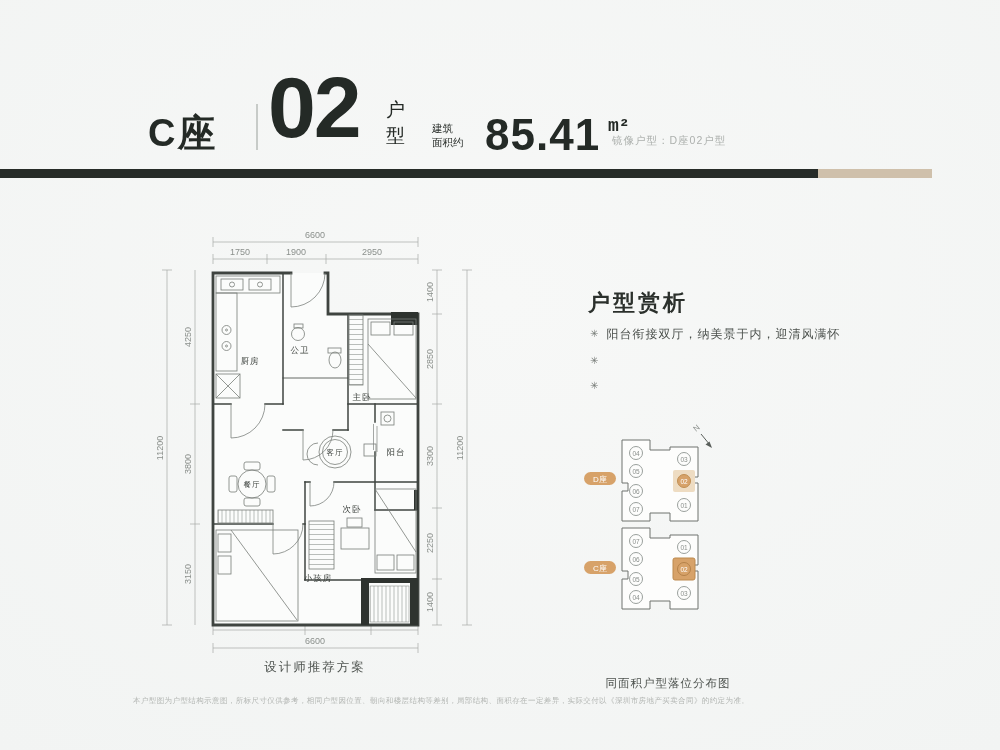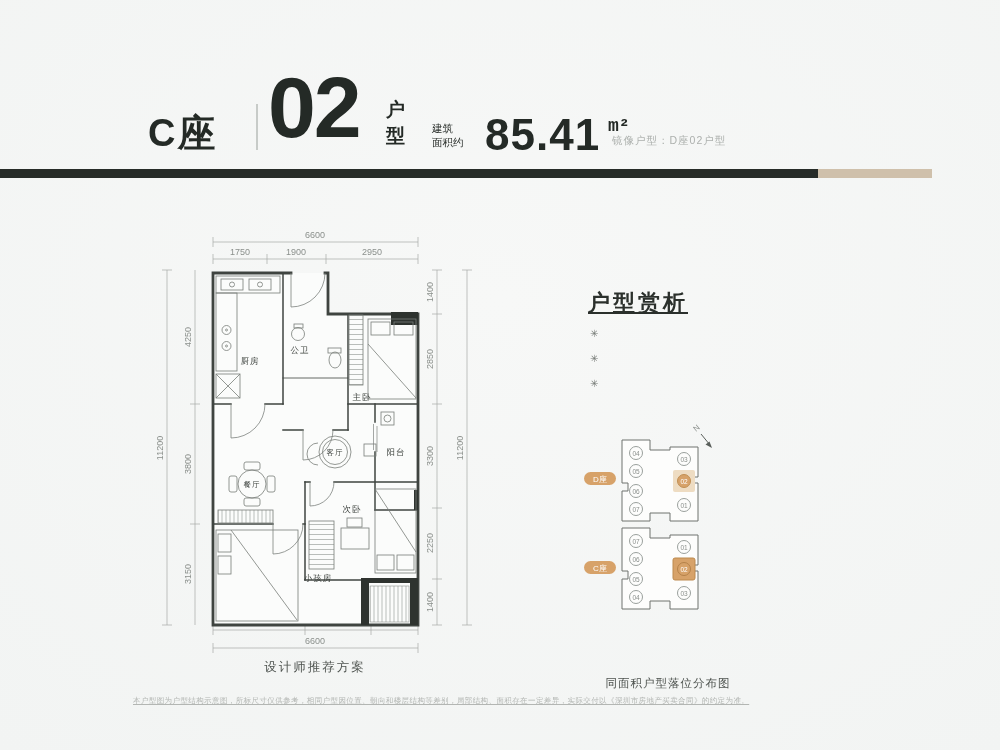--- a/index.html
+++ b/index.html
@@ -7,40 +7,40 @@
     width:1000px;height:750px;overflow:hidden;
     font-family:"Liberation Sans","DejaVu Sans",sans-serif;
     background:radial-gradient(120% 120% at 50% 40%, #f7f8f7 0%, #f2f4f3 65%, #e9eceb 100%);
   }
   .page{position:relative;width:1000px;height:750px;padding-left:48px;}
   .abs{position:absolute;}
   
   .bld{left:148px;top:108px;font-size:38px;font-weight:700;color:#242a26;letter-spacing:2px;}
   .hdr-vline{left:256px;top:104px;width:2px;height:46px;background:#c7cbc8;}
   .unit-num{left:268px;top:58px;font-size:86px;font-weight:700;color:#242a26;letter-spacing:-2px;}
-  .unit-suffix{left:386px;top:97px;width:22px;font-size:19px;font-weight:700;color:#242a26;line-height:1.35;word-break:break-all;}
+  .unit-suffix{left:386px;top:97px;width:22px;font-size:19px;font-weight:400;color:#242a26;line-height:1.35;word-break:break-all;}
   .area-prefix{left:432px;top:122px;font-size:10.5px;font-weight:400;color:#2a2f2b;line-height:1.3;}
   .area-val{left:485px;top:110px;font-size:44px;font-weight:700;color:#242a26;letter-spacing:1px;}
   .area-unit{left:608px;top:116px;font-size:18px;font-weight:700;color:#242a26;font-family:Liberation Mono, monospace;}
   .mirror{left:612px;top:134px;font-size:10.5px;color:#acb0ad;letter-spacing:1px;}
   
   .bar{left:0;top:169px;width:932px;height:9px;display:flex;}
   .bar-dark{width:818px;height:9px;background:#272c28;}
   .bar-tan{width:114px;height:9px;background:#cfc0ab;}
   
   .plan-svg{left:128px;top:212px;}
   
-  .an-title{left:588px;top:288px;font-size:22px;font-weight:700;color:#2b302c;letter-spacing:3px;text-decoration:underline;}
+  .an-title{left:588px;top:288px;font-size:22px;font-weight:700;color:#2b302c;letter-spacing:3px;}
   .bullets{left:590px;top:326px;width:390px;}
   .bullet{display:flex;align-items:flex-start;margin-bottom:10px;font-size:12px;color:#4b504c;letter-spacing:1px;}
   .bullet-icon{color:#777c78;margin-right:7px;font-size:10px;line-height:15px;}
   
   .loc-svg{left:580px;top:415px;}
   
-  .disclaimer{left:133px;top:696px;font-size:7.5px;color:#b3b6b3;letter-spacing:0.4px;white-space:nowrap;text-decoration:underline;}
+  .disclaimer{left:133px;top:696px;font-size:7.5px;color:#b3b6b3;letter-spacing:0.4px;white-space:nowrap;}
   svg text{font-family:"Liberation Sans","DejaVu Sans",sans-serif;}
 </style>
 </head>
 <body>
 
 <div class="page">
 
   <div class="abs bld">C座</div>
   <div class="abs hdr-vline"></div>
   <div class="abs unit-num">02</div>
@@ -235,20 +235,21 @@
       <text x="190" y="369">小孩房</text>
     </g>
 
     <text x="187" y="459" text-anchor="middle" font-size="12.5" letter-spacing="2" fill="#4e534f">设计师推荐方案</text>
   </svg>
 
   <div class="abs an-title">户型赏析</div>
   <div class="abs bullets">
     <div class="bullet">
       <span class="bullet-icon">✳</span>
+      <span>阳台衔接双厅，纳美景于内，迎清风满怀</span>
     </div>
     <div class="bullet">
       <span class="bullet-icon">✳</span>
     </div>
     <div class="bullet">
       <span class="bullet-icon">✳</span>
     </div>
   </div>
 
   <svg class="abs loc-svg" width="180" height="280" viewBox="0 0 180 280">

